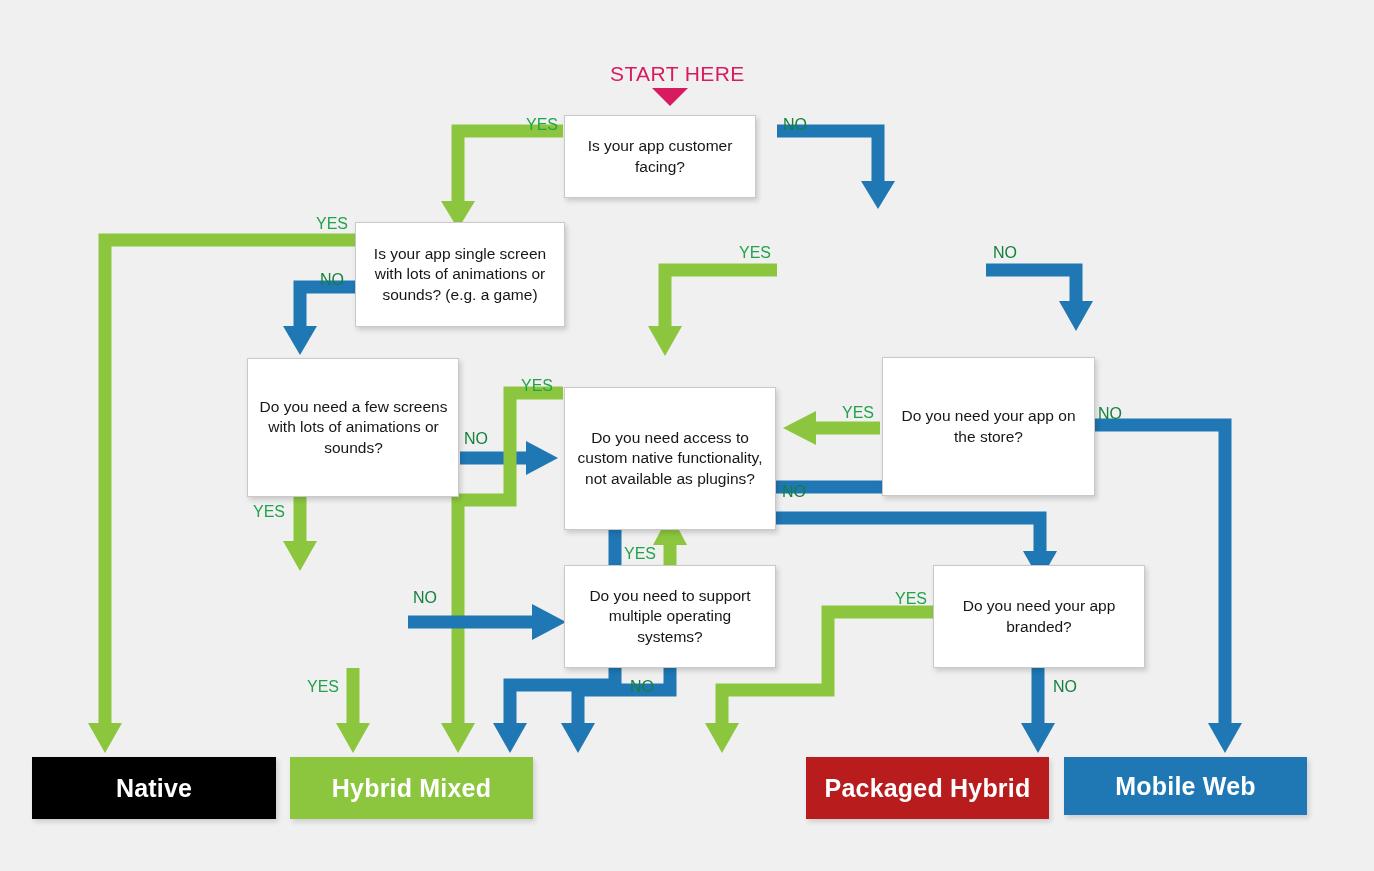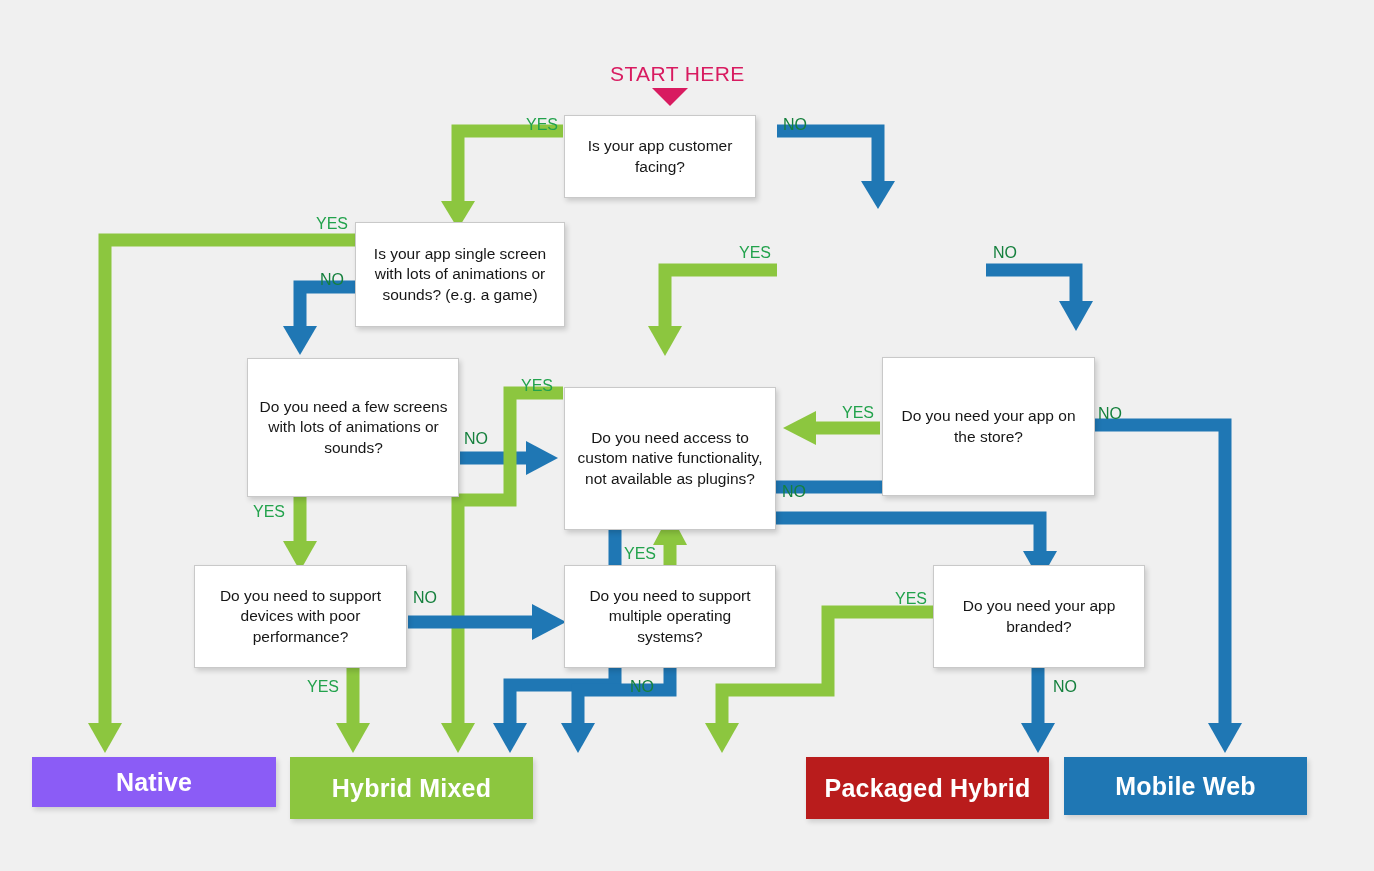--- a/index.html
+++ b/index.html
@@ -148,23 +148,20 @@
   </div>
 
   <div class="node" style="left:564px;top:342px;width:212px;height:143px;margin-top:45px;">
     <span>Do you need access to custom native functionality, not available as plugins?</span>
   </div>
 
   <div class="node" style="left:882px;top:357px;width:213px;height:139px;">
     <span>Do you need your app on the store?</span>
   </div>
 
-  <div class="node" style="left:194px;top:565px;width:213px;height:103px;">
-    <span>Do you need to support devices with poor performance?</span>
-  </div>
 
   <div class="node" style="left:564px;top:565px;width:212px;height:103px;">
     <span>Do you need to support multiple operating systems?</span>
   </div>
 
   <div class="node" style="left:933px;top:565px;width:212px;height:103px;">
     <span>Do you need your app branded?</span>
   </div>
 
   <div class="edge-label lbl-yes" style="left:526px;top:116px;">YES</div>
@@ -187,21 +184,21 @@
 
   <div class="edge-label lbl-yes" style="left:307px;top:678px;">YES</div>
   <div class="edge-label lbl-no" style="left:413px;top:589px;">NO</div>
 
   <div class="edge-label lbl-yes" style="left:624px;top:545px;">YES</div>
   <div class="edge-label lbl-no" style="left:630px;top:678px;">NO</div>
 
   <div class="edge-label lbl-yes" style="left:895px;top:590px;">YES</div>
   <div class="edge-label lbl-no" style="left:1053px;top:678px;">NO</div>
 
-  <div class="result" style="left:32px;top:757px;width:244px;height:50px;background:#8b5cf6;">
+  <div class="result" style="left:32px;top:757px;width:244px;height:62px;background:#000000;">
     <span>Native</span>
   </div>
 
   <div class="result" style="left:290px;top:757px;width:243px;height:62px;background:#8cc63f;">
     <span>Hybrid Mixed</span>
   </div>
 
 
   <div class="result" style="left:806px;top:757px;width:243px;height:62px;background:#b91c1c;">
     <span>Packaged Hybrid</span>

